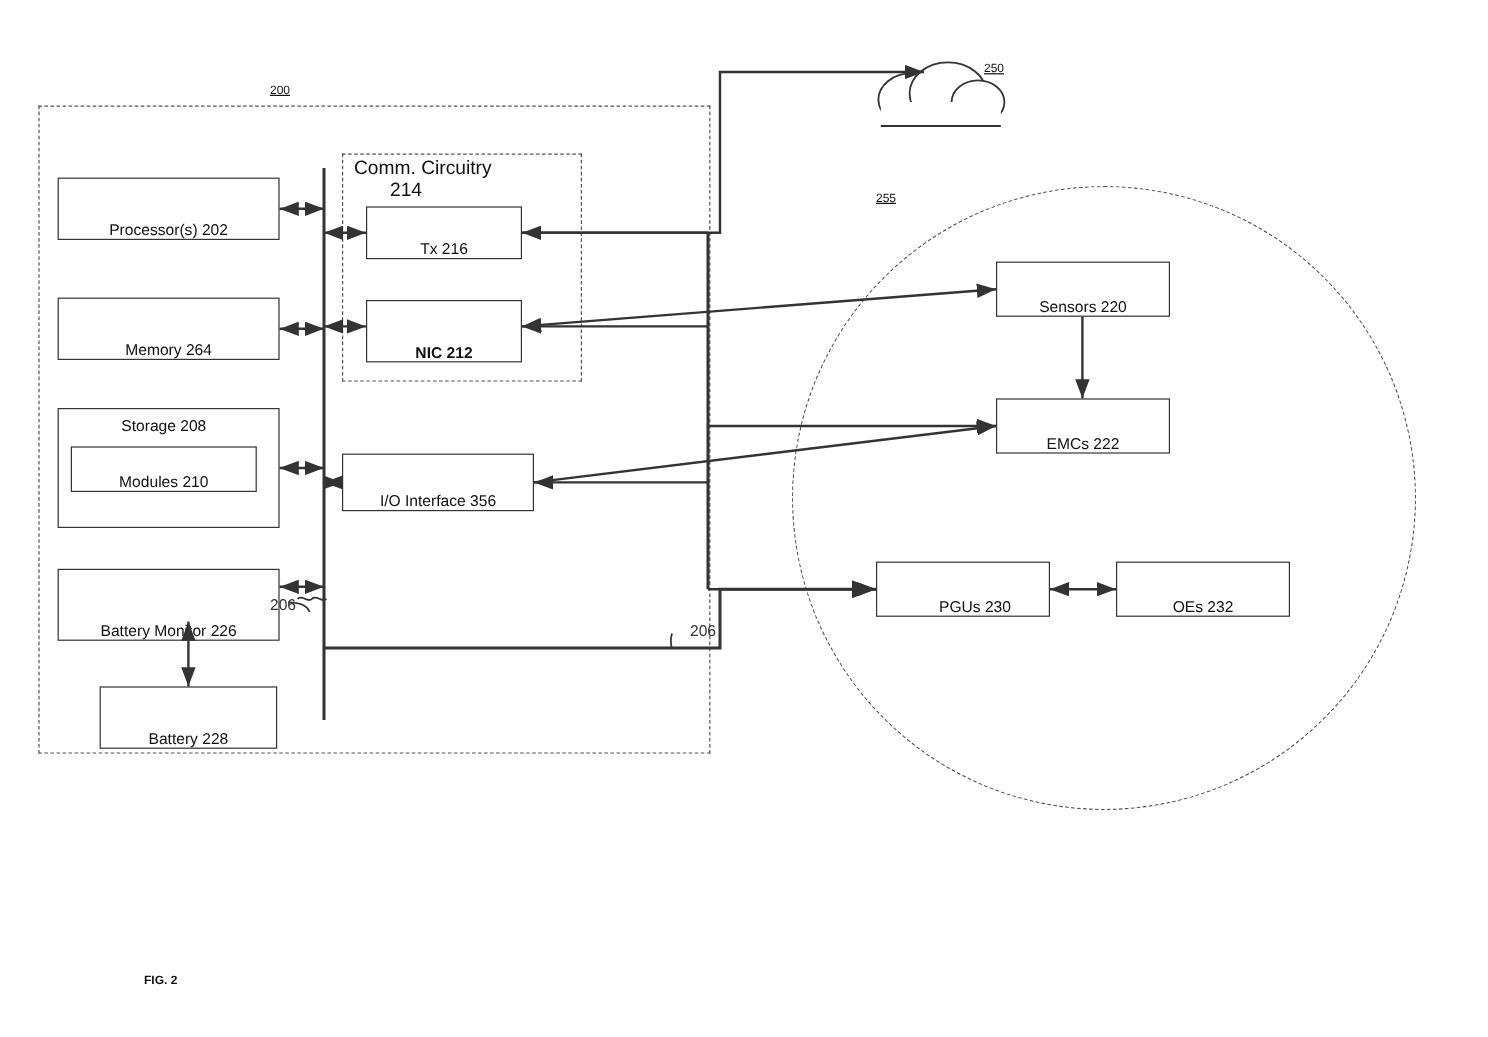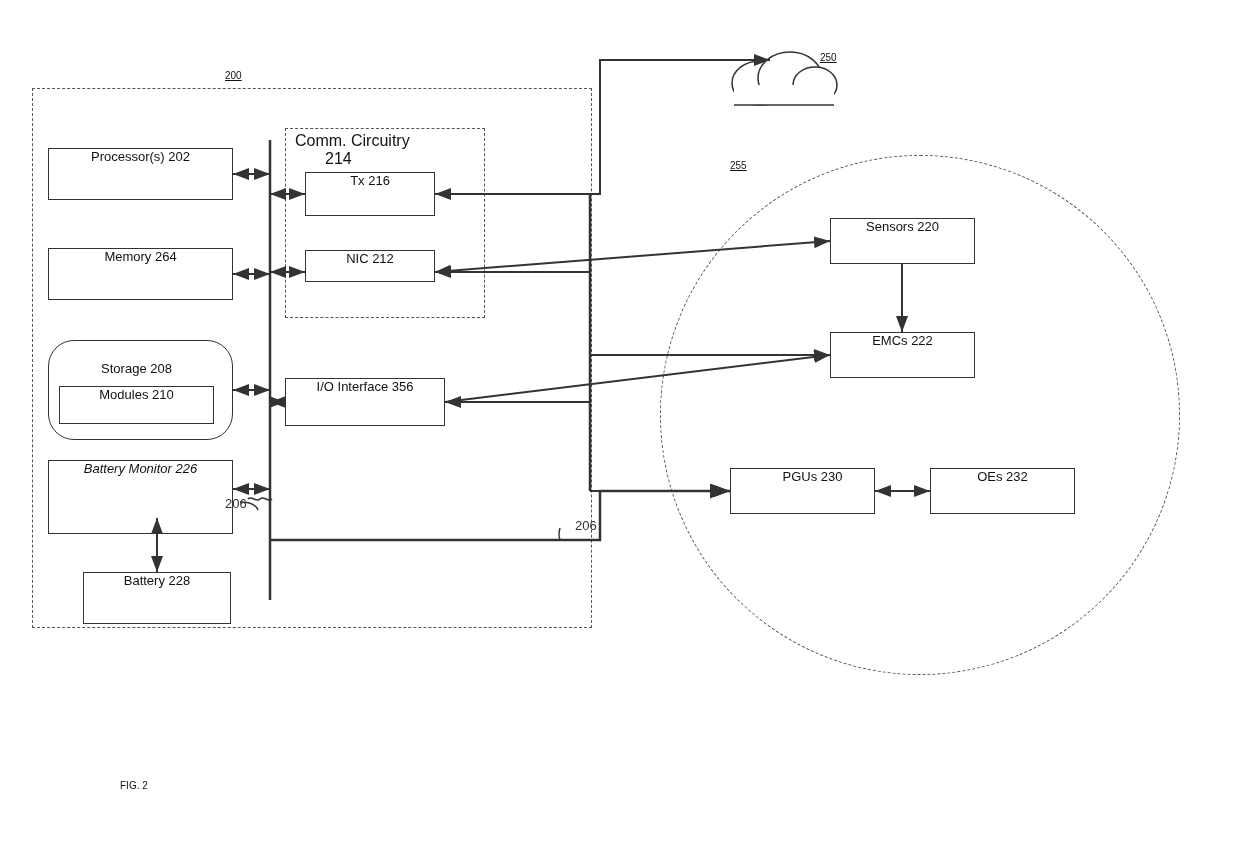--- a/index.html
+++ b/index.html
@@ -15,21 +15,21 @@
       position: absolute;
       top: 0; left: 0;
       width: 1240px;
       height: 864px;
     }
     .box {
       position: absolute;
       border: 1.5px solid #333;
       background: #fff;
       display: flex;
-      align-items: flex-start;
+      align-items: flex-end;
       justify-content: center;
       text-align: center;
       font-size: 13px;
       color: #111;
     }
     .dashed-box {
       position: absolute;
       border: 1.5px dashed #555;
       background: transparent;
     }
@@ -82,47 +82,47 @@
   <div class="label underline" style="left:730px; top:160px;">255</div>
 
   <div class="box" style="left:48px; top:148px; width:185px; height:52px;">
     <span>Processor(s) 202</span>
   </div>
 
   <div class="box" style="left:48px; top:248px; width:185px; height:52px;">
     <span>Memory 264</span>
   </div>
 
-  <div class="box" style="left:48px; top:340px; width:185px; height:100px; align-items:flex-start; padding:20px 10px; justify-content:flex-start;border-radius:26px;">
+  <div class="box" style="left:48px; top:340px; width:185px; height:100px; align-items:flex-start; padding:6px 10px; justify-content:flex-start;">
     <div>
       <div style="font-size:13px;">Storage 208</div>
 
       <div class="box" style="position:relative; width:155px; height:38px; margin-top:10px; left:0; top:0;">
         <span>Modules 210</span>
       </div>
     </div>
   </div>
 
-  <div class="box" style="left:48px; top:460px; width:185px; height:74px;font-style:italic;">
+  <div class="box" style="left:48px; top:474px; width:185px; height:60px;">
     <span>Battery Monitor 226</span>
   </div>
 
   <div class="box" style="left:83px; top:572px; width:148px; height:52px;">
     <span>Battery 228</span>
   </div>
 
   <div class="dashed-box" style="left:285px; top:128px; width:200px; height:190px;">
   </div>
   <div class="label" style="left:295px; top:132px; font-size:16px;">Comm. Circuitry<br><span style="margin-left:30px;">214</span></div>
 
   <div class="box" style="left:305px; top:172px; width:130px; height:44px;">
     <span>Tx 216</span>
   </div>
 
-  <div class="box" style="left:305px; top:250px; width:130px; height:32px;">
+  <div class="box" style="left:305px; top:250px; width:130px; height:52px;font-weight:bold;">
     <span>NIC 212</span>
   </div>
 
   <div class="box" style="left:285px; top:378px; width:160px; height:48px;">
     <span>I/O Interface 356</span>
   </div>
 
   <div class="box" style="left:830px; top:218px; width:145px; height:46px;">
     <span>Sensors 220</span>
   </div>
@@ -132,21 +132,21 @@
   </div>
 
   <div class="box" style="left:730px; top:468px; width:145px; height:46px;padding-left:20px;">
     <span>PGUs 230</span>
   </div>
 
   <div class="box" style="left:930px; top:468px; width:145px; height:46px;">
     <span>OEs 232</span>
   </div>
 
-  <div class="label" style="left:120px; top:780px; font-weight:normal;">FIG. 2</div>
+  <div class="label" style="left:120px; top:812px; font-weight:bold;">FIG. 2</div>
 
   <svg id="arrows">
     <defs>
       <marker id="arrowhead" markerWidth="8" markerHeight="6" refX="8" refY="3" orient="auto">
         <polygon points="0 0, 8 3, 0 6" fill="#333"></polygon>
       </marker>
       <marker id="arrowhead-start" markerWidth="8" markerHeight="6" refX="0" refY="3" orient="auto">
         <polygon points="8 0, 0 3, 8 6" fill="#333"></polygon>
       </marker>
       <marker id="arrowhead2" markerWidth="8" markerHeight="6" refX="8" refY="3" orient="auto">

